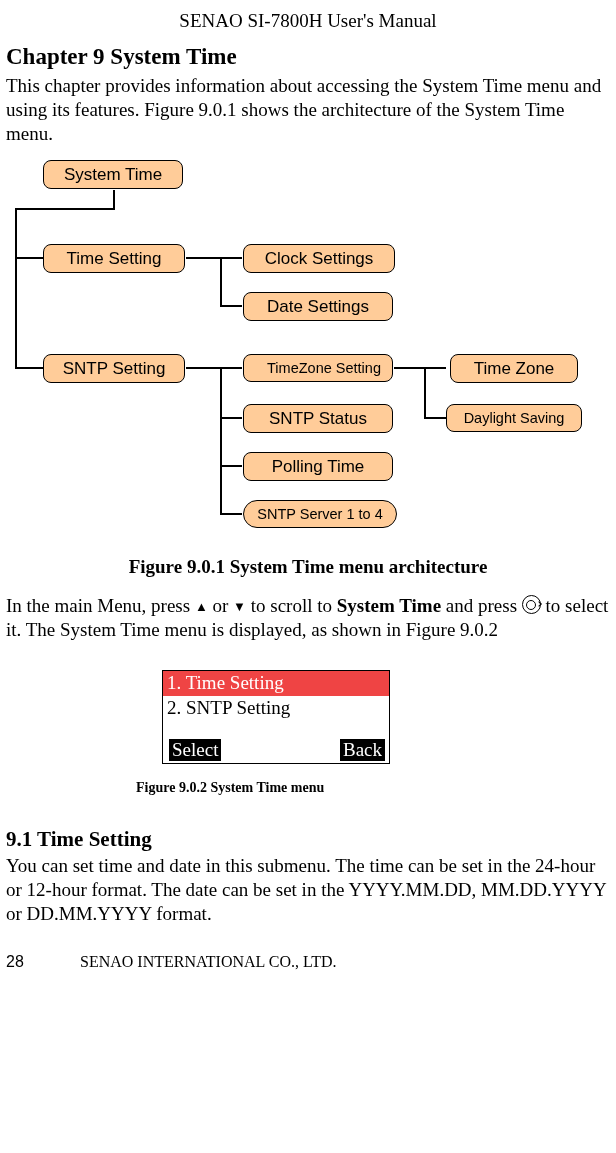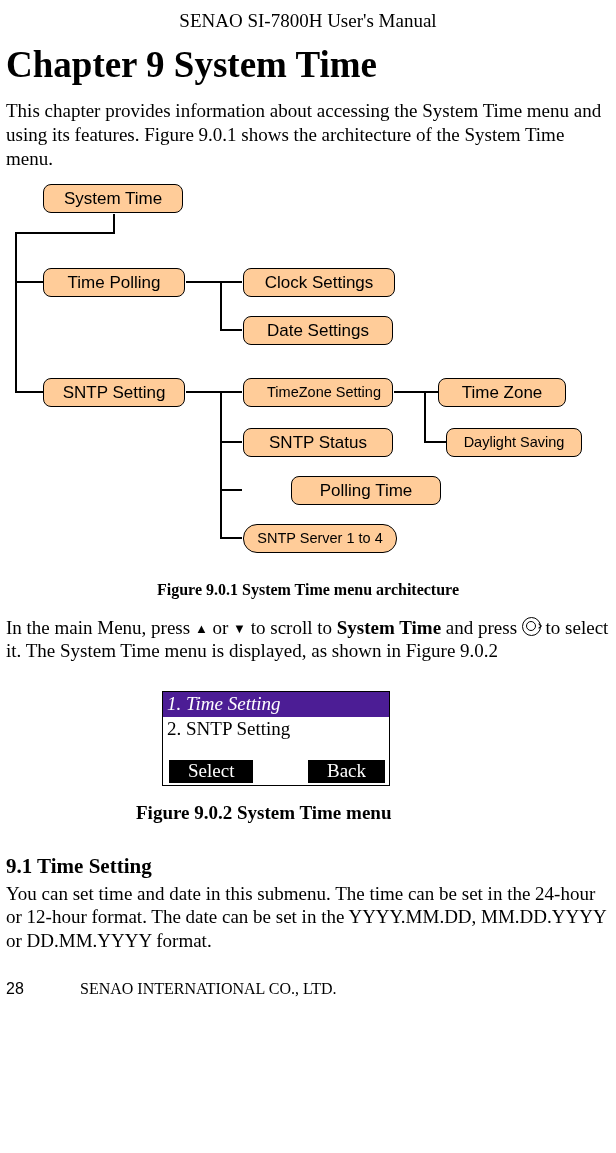--- a/index.html
+++ b/index.html
@@ -10,23 +10,23 @@
     font-size: 18px;
     line-height: 1.2;
     color: #000;
   }
   .header-line {
     text-align: center;
     font-size: 19px;
     margin-bottom: 8px;
   }
   h1.chapter-title {
-    font-size: 37px;
-    font-weight: bold;
-    margin: 10px 0 12px 0;
+    font-size: 23px;
+    font-weight: bold;
+    margin: 10px 0 4px 0;
   }
   p.intro {
     font-size: 19px;
     margin: 0 0 14px 0;
     line-height: 1.25;
   }
   .diagram {
     position: relative;
     width: 600px;
     height: 370px;
@@ -42,21 +42,21 @@
     line-height: 1;
     padding: 5px 0px;
     box-sizing: border-box;
   }
   .node.sm { font-size: 14.5px; padding: 6px 0; }
   .conn { position: absolute; background: #000; }
 
   .figure-caption {
     text-align: center;
     font-weight: bold;
-    font-size: 16px;
+    font-size: 19px;
     margin: 26px 0 16px 0;
   }
   .instr { font-size: 19px; line-height: 1.25; margin-bottom: 28px; }
   .instr .tri { font-size: 13px; vertical-align: 1px; }
   .instr .rollicon {
     display: inline-block;
     width: 17px; height: 17px;
     border: 1.2px solid #000;
     border-radius: 50%;
     position: relative;
@@ -80,35 +80,35 @@
     transform: rotate(45deg);
   }
 
   .phone-menu {
     width: 226px;
     margin: 0 auto 16px 156px;
     border: 1.4px solid #000;
     font-size: 19px;
   }
   .phone-menu .row { padding: 1px 4px; }
-  .phone-menu .row.sel { background: #4c1d95; color: #fff; font-style: italic; }
+  .phone-menu .row.sel { background: #ef4444; color: #fff; }
   .phone-menu .softkeys {
     display: flex;
     justify-content: space-between;
     padding: 2px 4px 2px 6px;
     margin-top: 16px;
   }
   .phone-menu .softkeys span {
     background: #000; color: #fff;
-    padding: 0 19px;
+    padding: 0 3px;
   }
 
   .fig2-caption {
     font-weight: bold;
-    font-size: 19px;
+    font-size: 14px;
     margin: 6px 0 30px 130px;
   }
 
   h2.section-title {
     font-size: 21px;
     font-weight: bold;
     margin: 0 0 2px 0;
   }
   p.section-body {
     font-size: 19px;
@@ -165,31 +165,31 @@
   <div class="conn" style="left:388px; top:207px; width:30px; height:2px;"></div>
 
   <div class="conn" style="left:418px; top:207px; width:2px; height:50px;"></div>
 
   <div class="conn" style="left:418px; top:207px; width:22px; height:2px;"></div>
 
   <div class="conn" style="left:418px; top:257px; width:22px; height:2px;"></div>
 
   <div class="node" style="left:37px; top:0px; width:140px;">System Time</div>
 
-  <div class="node" style="left:37px; top:84px; width:142px;">Time Polling</div>
+  <div class="node" style="left:37px; top:84px; width:142px;">Time Setting</div>
   <div class="node" style="left:237px; top:132px; width:150px;">Date Settings</div>
   <div class="node" style="left:237px; top:84px; width:152px;">Clock Settings</div>
 
   <div class="node" style="left:37px; top:194px; width:142px;">SNTP Setting</div>
   <div class="node sm" style="left:237px; top:194px; width:150px;padding-left:12px;">TimeZone Setting</div>
   <div class="node" style="left:237px; top:244px; width:150px;">SNTP Status</div>
-  <div class="node" style="left:237px; top:292px; width:150px;margin-left:48px;">Polling Time</div>
+  <div class="node" style="left:237px; top:292px; width:150px;">Polling Time</div>
   <div class="node sm" style="left:237px; top:340px; width:154px;border-radius:14px;">SNTP Server 1 to 4</div>
 
-  <div class="node" style="left:432px; top:194px; width:128px;">Time Zone</div>
+  <div class="node" style="left:444px; top:194px; width:128px;">Time Zone</div>
   <div class="node sm" style="left:440px; top:244px; width:136px;">Daylight Saving</div>
 </div>
 
 <div class="figure-caption">Figure 9.0.1 System Time menu architecture</div>
 
 <div class="instr">
   <span>In the main Menu, press </span><span class="tri">▲</span><span> or </span><span class="tri">▼</span><span> to scroll to </span><b>System Time</b><span> and press </span><span class="rollicon"></span><span> to select it. The System Time menu is displayed, as shown in Figure 9.0.2</span>
 </div>
 
 <div class="phone-menu">

